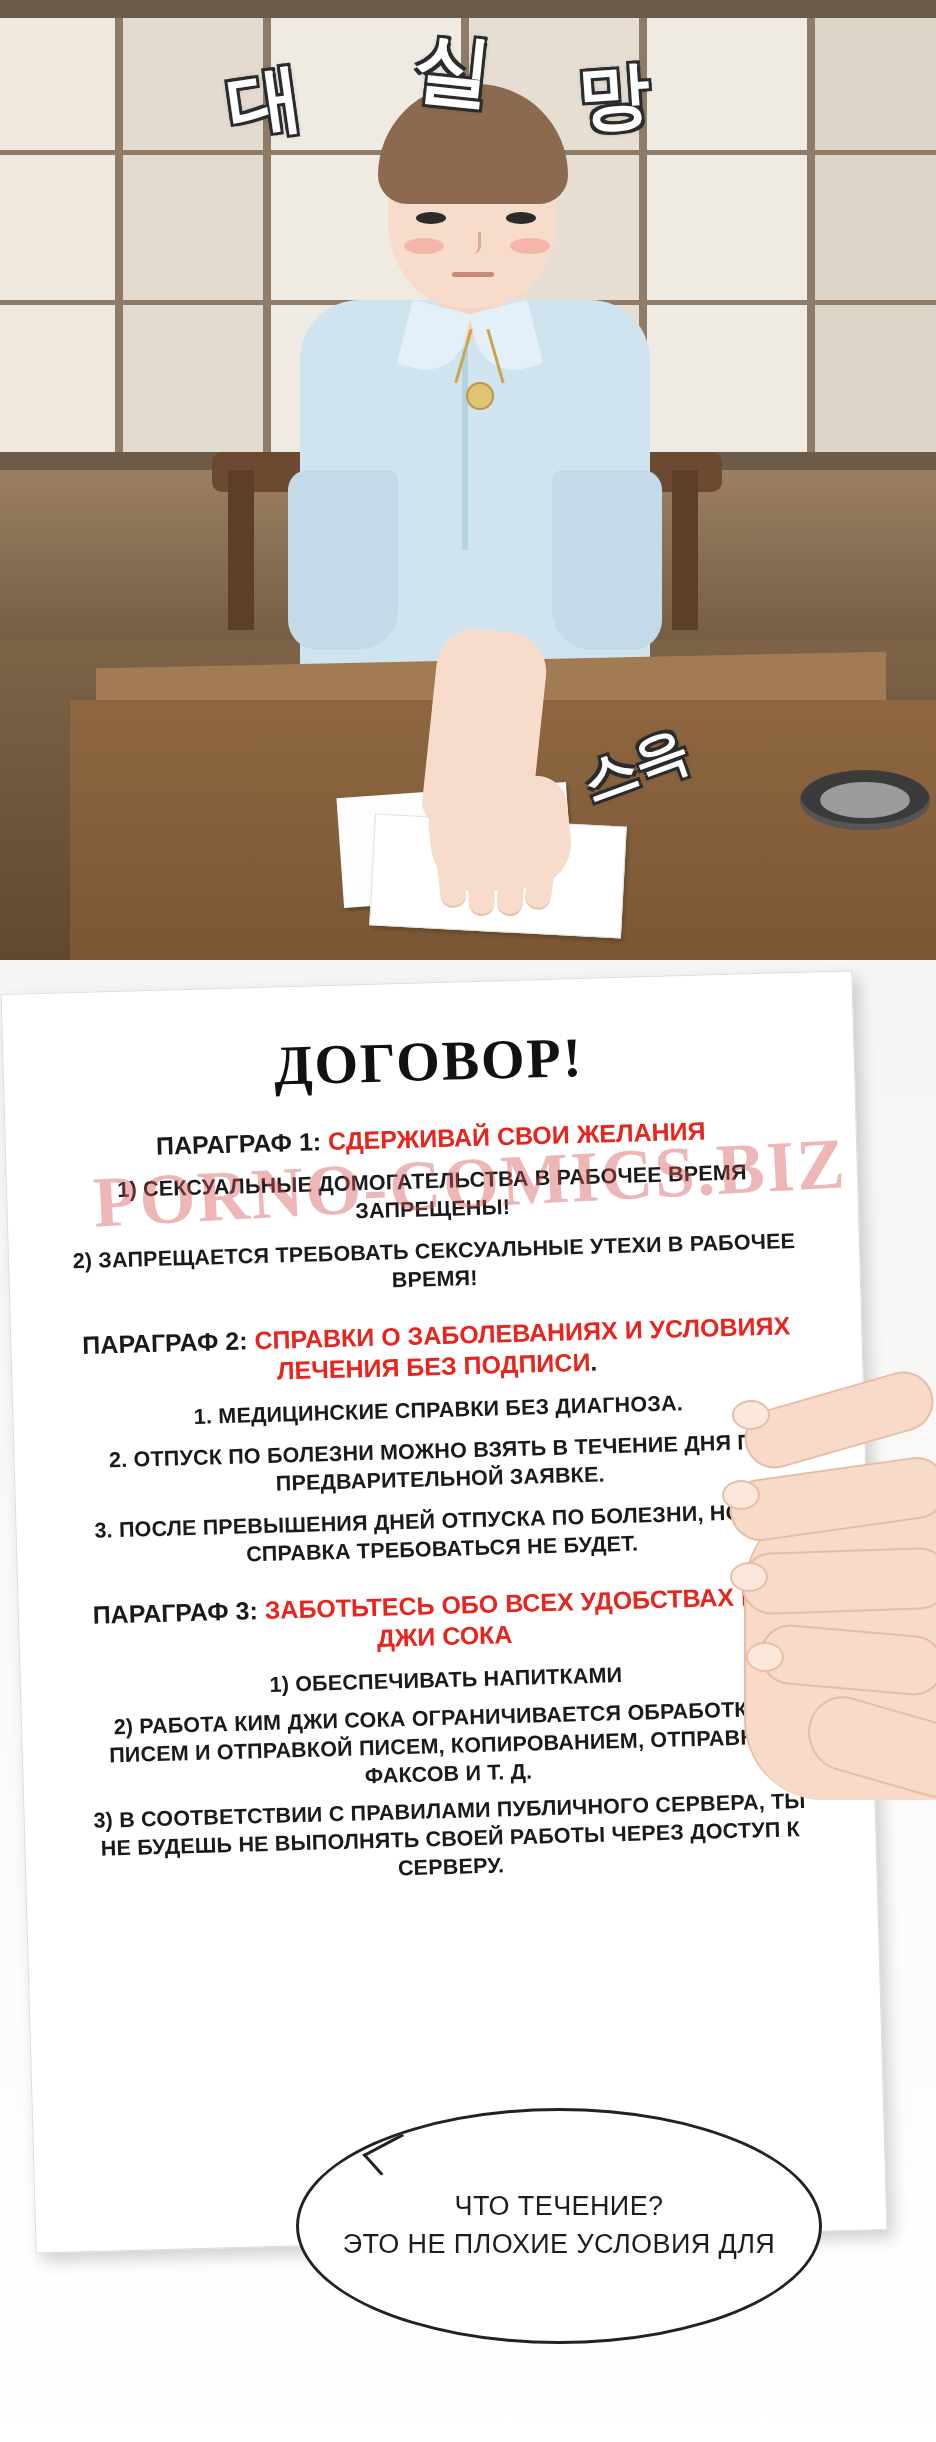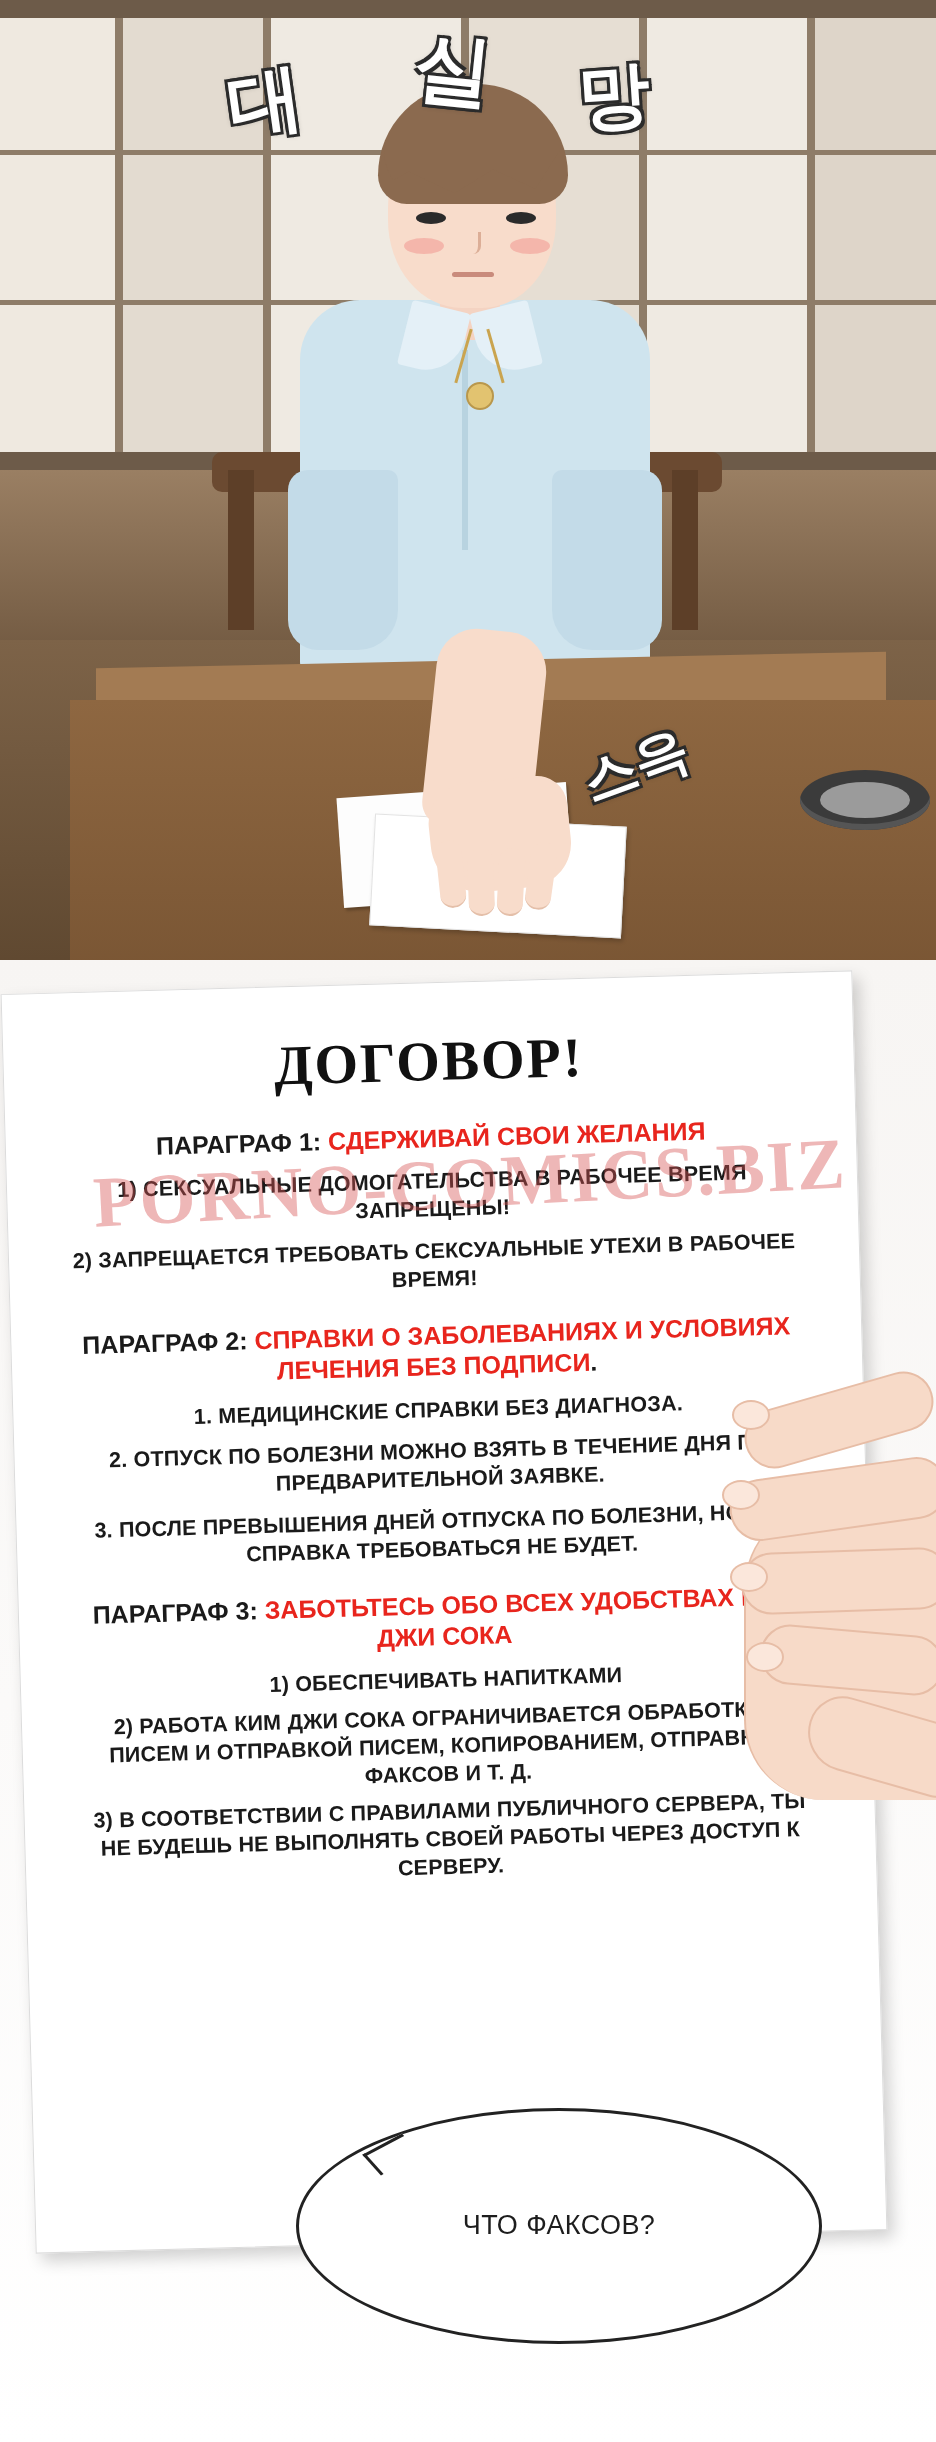--- a/index.html
+++ b/index.html
@@ -563,18 +563,19 @@
       <div class="fngr g4"></div>
       <div class="thumb"></div>
       <div class="nail n1"></div>
       <div class="nail n2"></div>
       <div class="nail n3"></div>
       <div class="nail n4"></div>
     </div>
 
     <div class="bubble-big">
       <div class="txt">
-        <div>ЧТО ФАКСОВ?</div>
+        <div>ЧТО ТЕЧЕНИЕ?</div>
+        <div>ЭТО НЕ ПЛОХИЕ УСЛОВИЯ ДЛЯ</div>
       </div>
     </div>
   </div>
 
 </div>
 
 </body></html>

